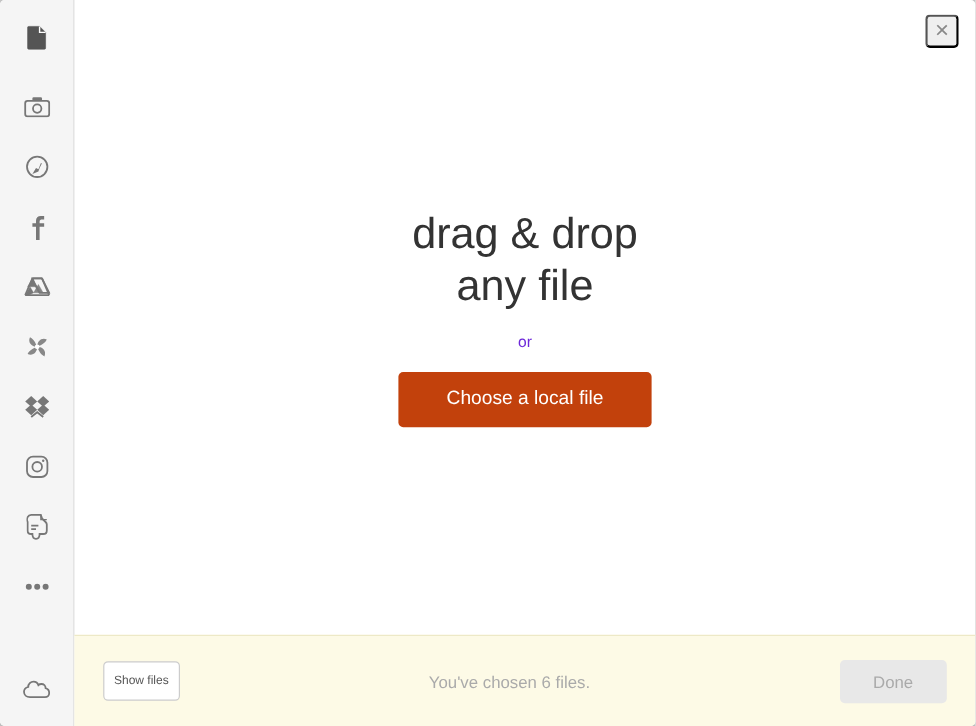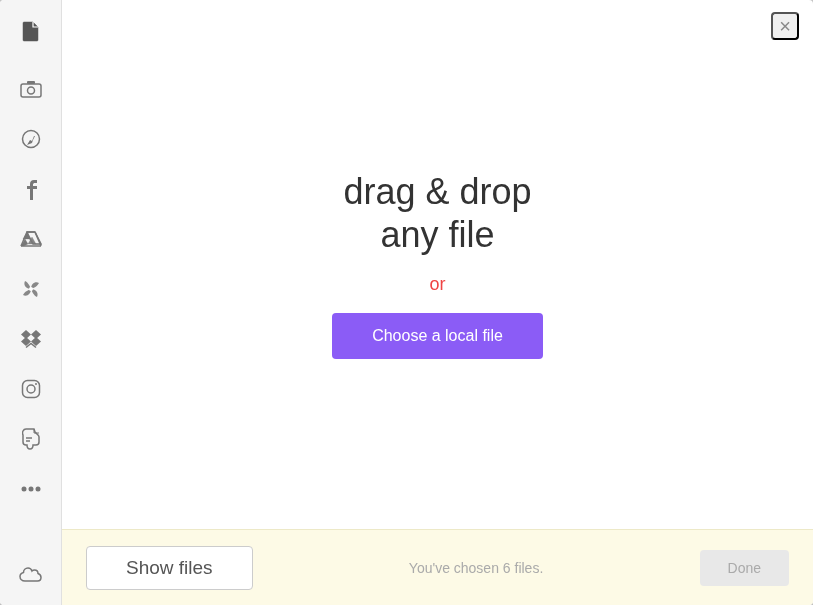--- a/index.html
+++ b/index.html
@@ -90,26 +90,26 @@
 
     .drag-text {
       font-size: 36px;
       color: #333;
       text-align: center;
       line-height: 1.2;
       font-weight: 400;
     }
 
     .or-text {
-      color: #ef4444;
-      font-size: 18px;
+      color: #6d28d9;
+      font-size: 13px;
     }
 
     .choose-btn {
-      background: #8b5cf6;
+      background: #c2410c;
       color: #fff;
       border: none;
       border-radius: 4px;
       padding: 14px 40px;
       font-size: 16px;
       cursor: pointer;
       font-weight: 400;
     }
 
     
@@ -120,22 +120,22 @@
       display: flex;
       align-items: center;
       justify-content: space-between;
       padding: 0 24px;
     }
 
     .show-files-btn {
       background: #fff;
       border: 1px solid #ccc;
       border-radius: 4px;
-      padding: 10px 39px;
-      font-size: 19px;
+      padding: 10px 8px;
+      font-size: 10px;
       color: #555;
       cursor: pointer;
     }
 
     .chosen-text {
       color: #aaa;
       font-size: 14px;
     }
 
     .done-btn {

